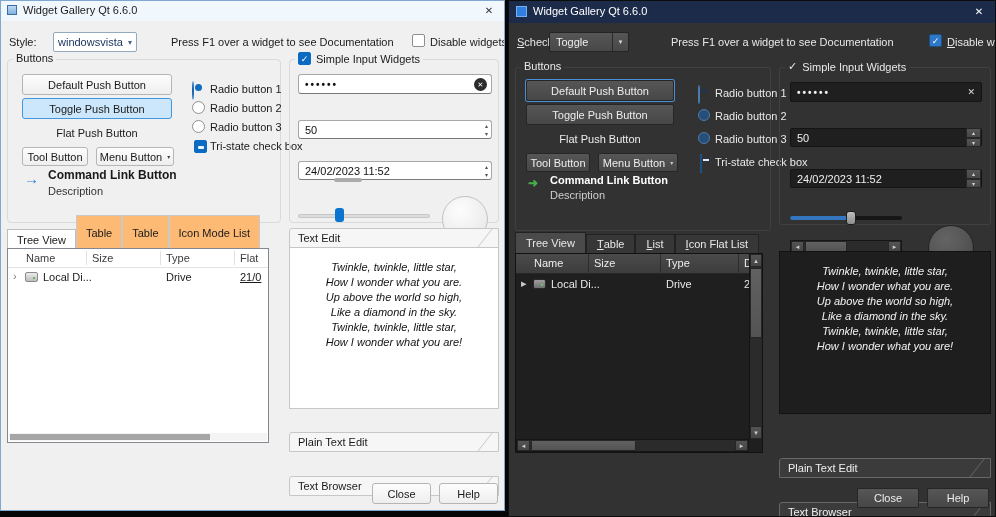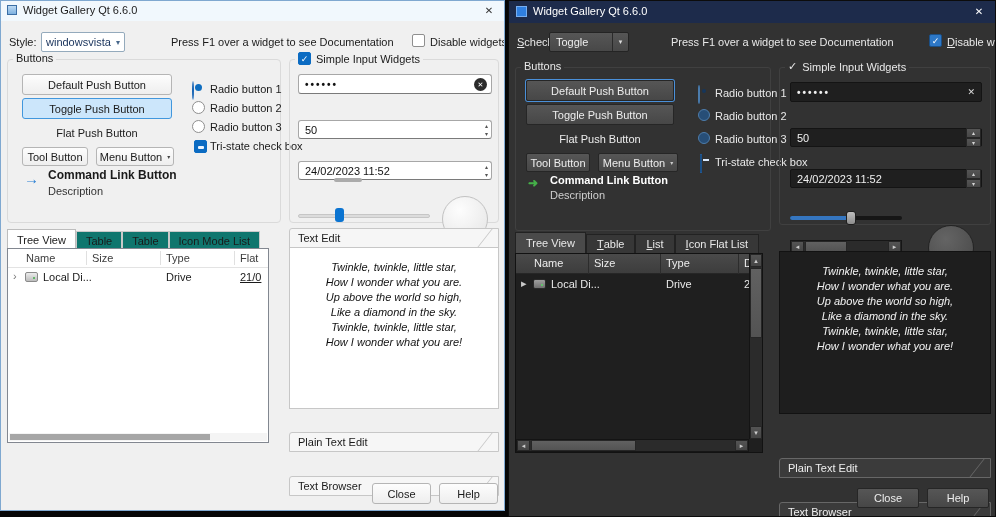--- a/index.html
+++ b/index.html
@@ -59,22 +59,22 @@
   .spin-arrs span { font-size:6px; line-height:8px; color:#555; }
   .slider-track { background:#dcdcdc; border:1px solid #c6c6c6; border-radius:2px;
                   position:relative; }
   .slider-handle { position:absolute; width:9px; height:14px; background:#0b74d1;
                    border-radius:3px; top:-7px; }
   .mini-scroll { background:#ababab; border-radius:2px; }
   .dial { border-radius:50%; border:1px solid #c2c2c2;
           background:radial-gradient(circle at 38% 30%, #fdfdfd, #e4e4e4); position:relative; }
   .dial .dot { position:absolute; width:5px; height:5px; border-radius:50%; background:#555; }
   .tabbar { display:flex; align-items:flex-end; }
-  .tab { font-size:11px; color:#1a1a1a; padding:0 9px; background:#0f766e;
-         border:1px solid #c9c9c9; border-bottom:none; height:18px;
+  .tab { font-size:11px; color:#1a1a1a; padding:0 9px; background:#fdba74;
+         border:1px solid #c9c9c9; border-bottom:none; height:34px;
          display:flex; align-items:center; white-space:nowrap; }
   .tab.selected { background:#fff; height:20px; border-color:#bdbdbd; }
   .tree { background:#fff; border:1px solid #828790; }
   .tree-head { position:absolute; left:0; top:0; right:0; height:19px;
                border-bottom:1px solid #e3e3e3; }
   .th { font-size:11px; color:#3c3c3c; top:3px; position:absolute; }
   .col-sep { position:absolute; top:2px; width:1px; height:14px; background:#e0e0e0; }
   .tree-row { position:absolute; left:0; right:0; height:19px; }
   .tr-expand { position:absolute; font-size:11px; color:#777; }
   .drive-icon { position:absolute; width:13px; height:10px; border:1px solid #8a8a8a;
@@ -191,21 +191,21 @@
 <body>
 
 <section class="lw">
   <header class="abs lw-titlebar">
     <span class="abs lw-appicon" style="left:6px;top:4px;"></span>
     <span class="abs lw-title" style="left:22px;top:3px;">Widget Gallery Qt 6.6.0</span>
     <span class="abs lw-close" style="right:0;top:0;">✕</span>
   </header>
 
   <span class="abs t11" style="left:8px;top:35px;">Style:</span>
-  <div class="abs combo" style="left:40px;top:31px;width:84px;height:20px;">
+  <div class="abs combo" style="left:52px;top:31px;width:84px;height:20px;">
     <span>windowsvista</span>
     <span class="arr">▾</span>
   </div>
   <span class="abs t11" style="left:170px;top:35px;">Press F1 over a widget to see Documentation</span>
   <span class="abs check" style="left:411px;top:33px;"></span>
   <span class="abs t11" style="left:429px;top:35px;">Disable widgets</span>
 
   <div class="abs group" style="left:6px;top:58px;width:274px;height:164px;">
     <div class="group-cap">
         <span>Buttons</span>

